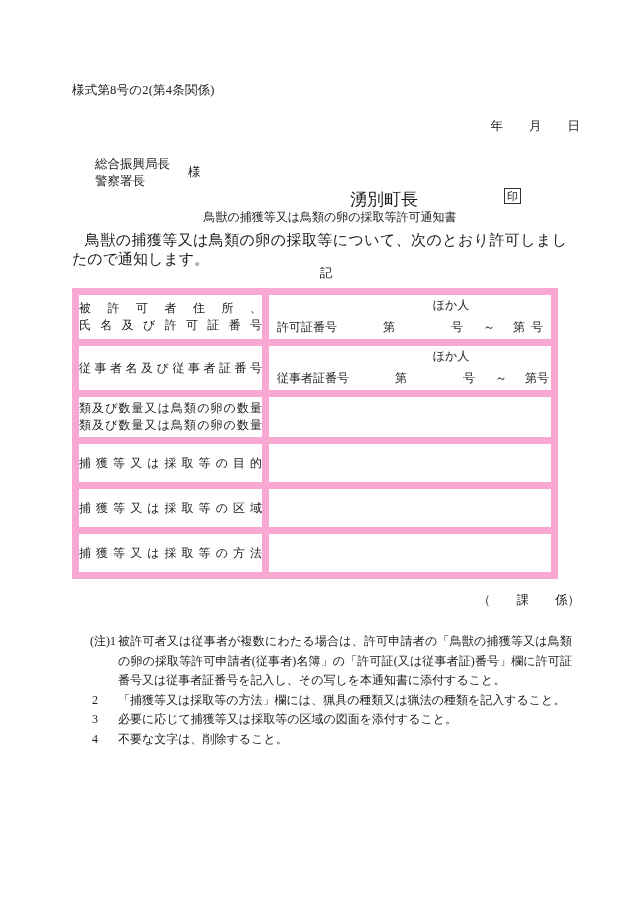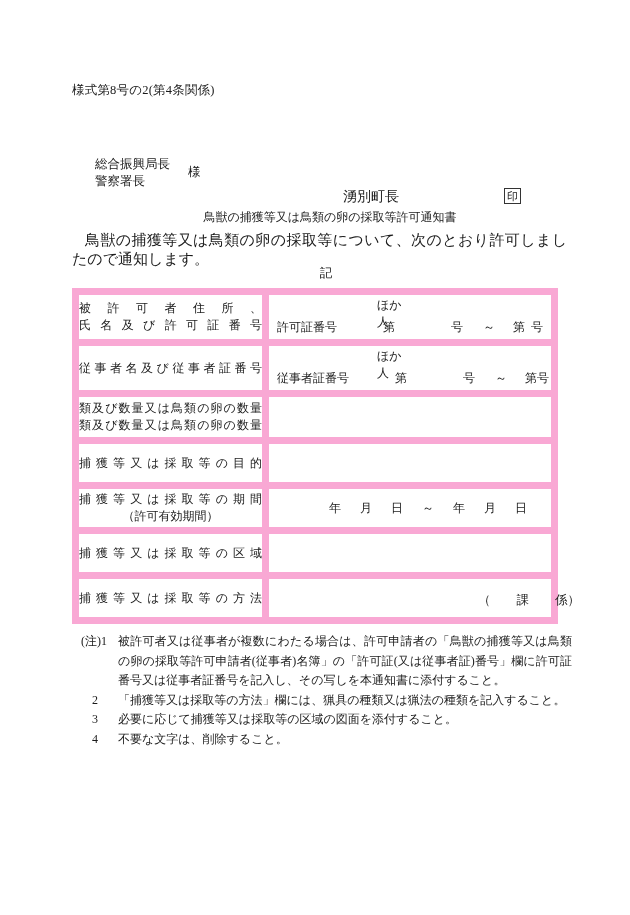--- a/index.html
+++ b/index.html
@@ -59,23 +59,23 @@
   .addressee .sama {
     display: inline-block;
     vertical-align: top;
     margin-left: 18px;
     padding-top: 8px;
   }
 
   
   .issuer {
     position: absolute;
-    left: 343px;
+    left: 350px;
     top: 188px;
-    font-size: 14px;
+    font-size: 17px;
     white-space: nowrap;
   }
   .seal-box {
     position: absolute;
     left: 504px;
     top: 188px;
     width: 17px;
     height: 16px;
     border: 1px solid #333;
     font-size: 11px;
@@ -150,25 +150,24 @@
   }
 
   
   .range-cell {
     position: relative;
     height: 44px;
   }
   .range-top {
     position: absolute;
     top: 2px;
-    right: 4px;
+    right: 15px;
     width: 170px;
     display: flex;
     justify-content: center;
-    flex-direction: column;
   }
   .range-bot {
     position: absolute;
     bottom: 3px;
     left: 8px;
     right: 8px;
     display: flex;
     align-items: baseline;
     text-align: center;
   }
@@ -221,36 +220,39 @@
     position: relative;
     padding-left: 46px;
     margin-bottom: 0;
     text-align: justify;
   }
   .note .marker {
     position: absolute;
     left: 0;
     top: 0;
     width: 44px;
-    text-align: center;
+    text-align: right;
     white-space: nowrap;
   }
   .note .marker.num {
     text-align: center;
     width: 34px;
     left: 6px;
   }
 </style>
 </head>
 <body>
 
 <div class="page">
 
   <div class="form-no">様式第8号の2(第4条関係)</div>
 
+  <div class="date-line">
+    <span>年</span><span class="sp"></span><span>月</span><span class="sp"></span><span>日</span>
+  </div>
 
   <div class="addressee">
     <span class="rows">
       <span>総合振興局長</span><br>
       <span>警察署長</span>
     </span><span class="sama">様</span>
   </div>
 
   <div class="issuer">湧別町長</div>
   <div class="seal-box">印</div>
@@ -330,39 +332,20 @@
         <td class="val row-blank-tall"></td>
       </tr>
 
       <tr>
         <td class="lbl">
           <span class="spread">捕獲等又は採取等の目的</span>
         </td>
         <td class="val row-blank"></td>
       </tr>
 
-      <tr>
-        <td class="lbl">
-          <span class="spread">捕獲等又は採取等の期間</span>
-          <span class="lbl-sub">（許可有効期間）</span>
-        </td>
-        <td class="val">
-          <div class="period-cell">
-            <div class="period-row">
-              <span>年</span>
-              <span>月</span>
-              <span>日</span>
-              <span>～</span>
-              <span>年</span>
-              <span>月</span>
-              <span>日</span>
-            </div>
-          </div>
-        </td>
-      </tr>
 
       <tr>
         <td class="lbl">
           <span class="spread">捕獲等又は採取等の区域</span>
         </td>
         <td class="val row-blank"></td>
       </tr>
 
       <tr>
         <td class="lbl">

